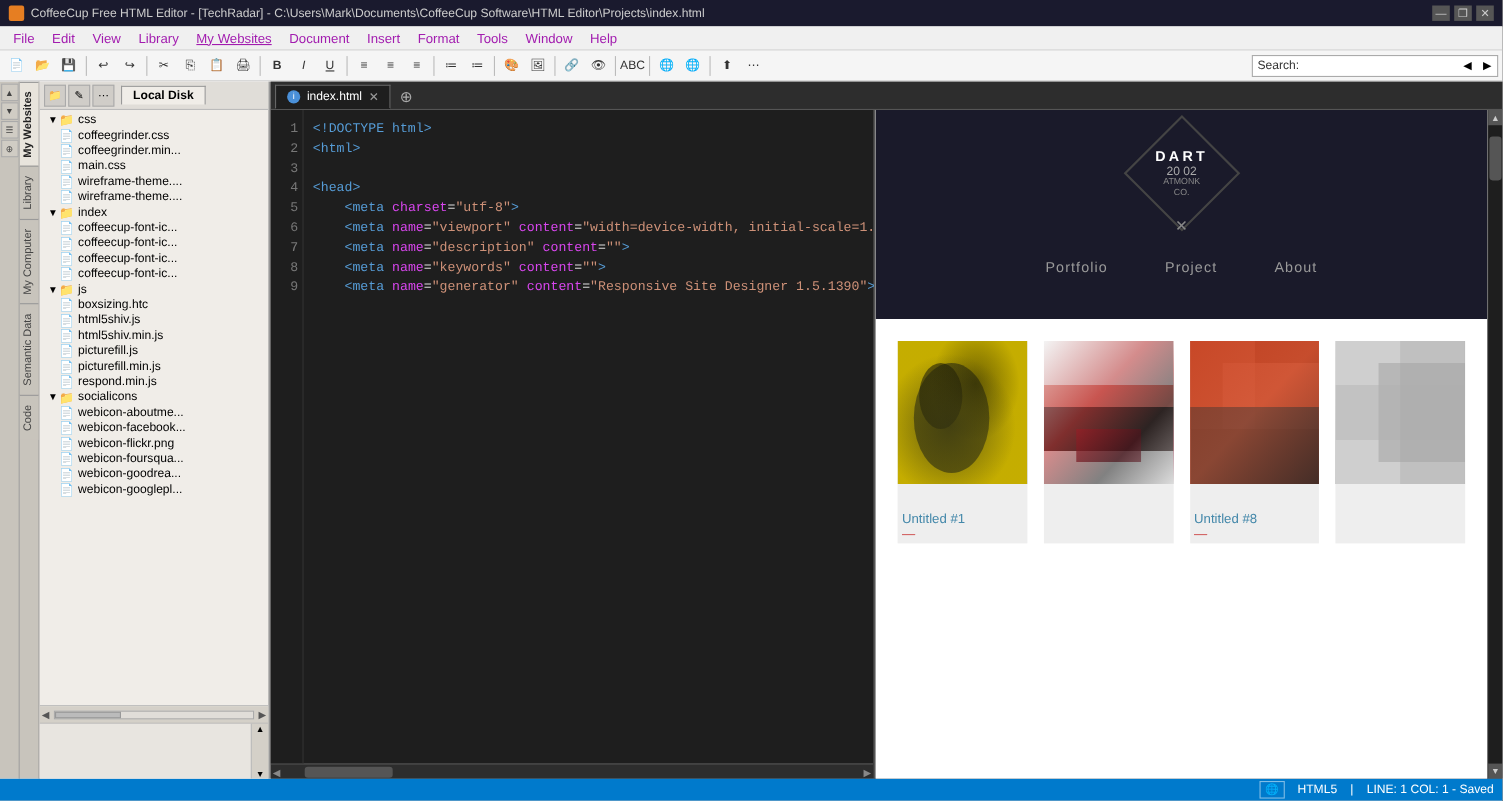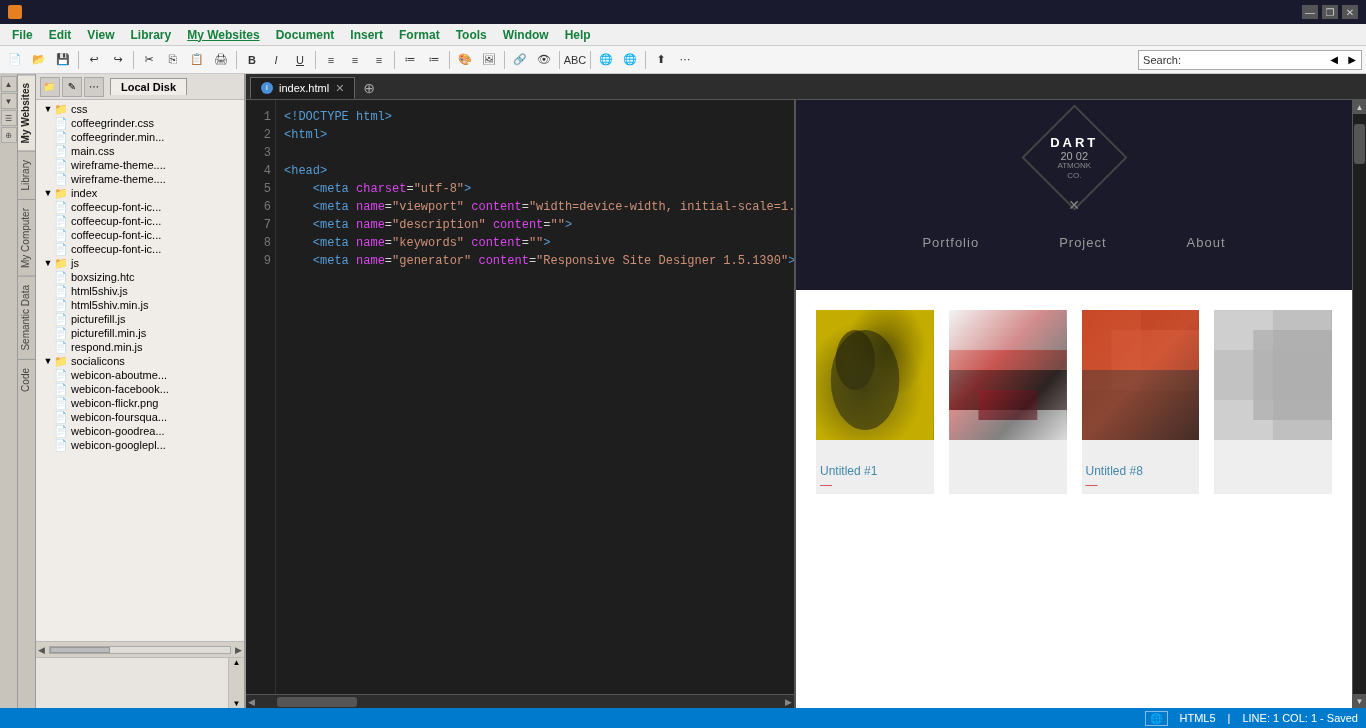--- a/index.html
+++ b/index.html
@@ -31,22 +31,21 @@
       height: 22px;
       display: flex;
       align-items: center;
       padding: 0 4px;
       flex-shrink: 0;
     }
     .menubar-item {
       padding: 2px 8px;
       font-size: 12px;
       cursor: pointer;
-      color: #15803d;
-      font-weight: bold;
+      color: #a21caf;
     }
     .menubar-item.underline { text-decoration: underline; }
 
     
     .toolbar {
       background: #f5f5f5;
       border-bottom: 1px solid #ccc;
       height: 28px;
       display: flex;
       align-items: center;
@@ -369,20 +368,21 @@
       justify-content: center;
       margin-bottom: 20px;
     }
   </style>
 </head>
 <body>
 
 <div class="titlebar">
   <div class="titlebar-title">
     <span class="app-icon"></span>
+    <span>CoffeeCup Free HTML Editor - [TechRadar] - C:\Users\Mark\Documents\CoffeeCup Software\HTML Editor\Projects\index.html</span>
   </div>
   <div class="titlebar-controls">
     <span>—</span>
     <span>❐</span>
     <span>✕</span>
   </div>
 </div>
 
 <div class="menubar">
   <span class="menubar-item">File</span>
@@ -687,21 +687,21 @@
                     <div style="font-size:13px; font-weight:bold; letter-spacing:3px;">DART</div>
                     <div style="font-size:11px; color:#aaa;">20  02</div>
                     <div style="font-size:8px; color:#888; line-height:1.1;">ATMONK</div>
                     <div style="font-size:8px; color:#888;">CO.</div>
                   </div>
                 </div>
                 <div style="position:absolute; bottom:-18px; left:50%; transform:translateX(-50%); color:#888; font-size:14px;">✕</div>
               </div>
             </div>
 
-            <div style="display:flex; justify-content:center; gap:80px; margin-top:30px; padding-bottom:10px;">
+            <div style="display:flex; justify-content:center; gap:52px; margin-top:30px; padding-bottom:10px;">
               <span style="color:#999; font-size:13px; letter-spacing:1px;">Portfolio</span>
               <span style="color:#999; font-size:13px; letter-spacing:1px;">Project</span>
               <span style="color:#999; font-size:13px; letter-spacing:1px;">About</span>
             </div>
           </div>
 
           <div class="preview-gallery">
 
             <div class="gallery-item">
               <div class="gallery-thumb-yellow">

